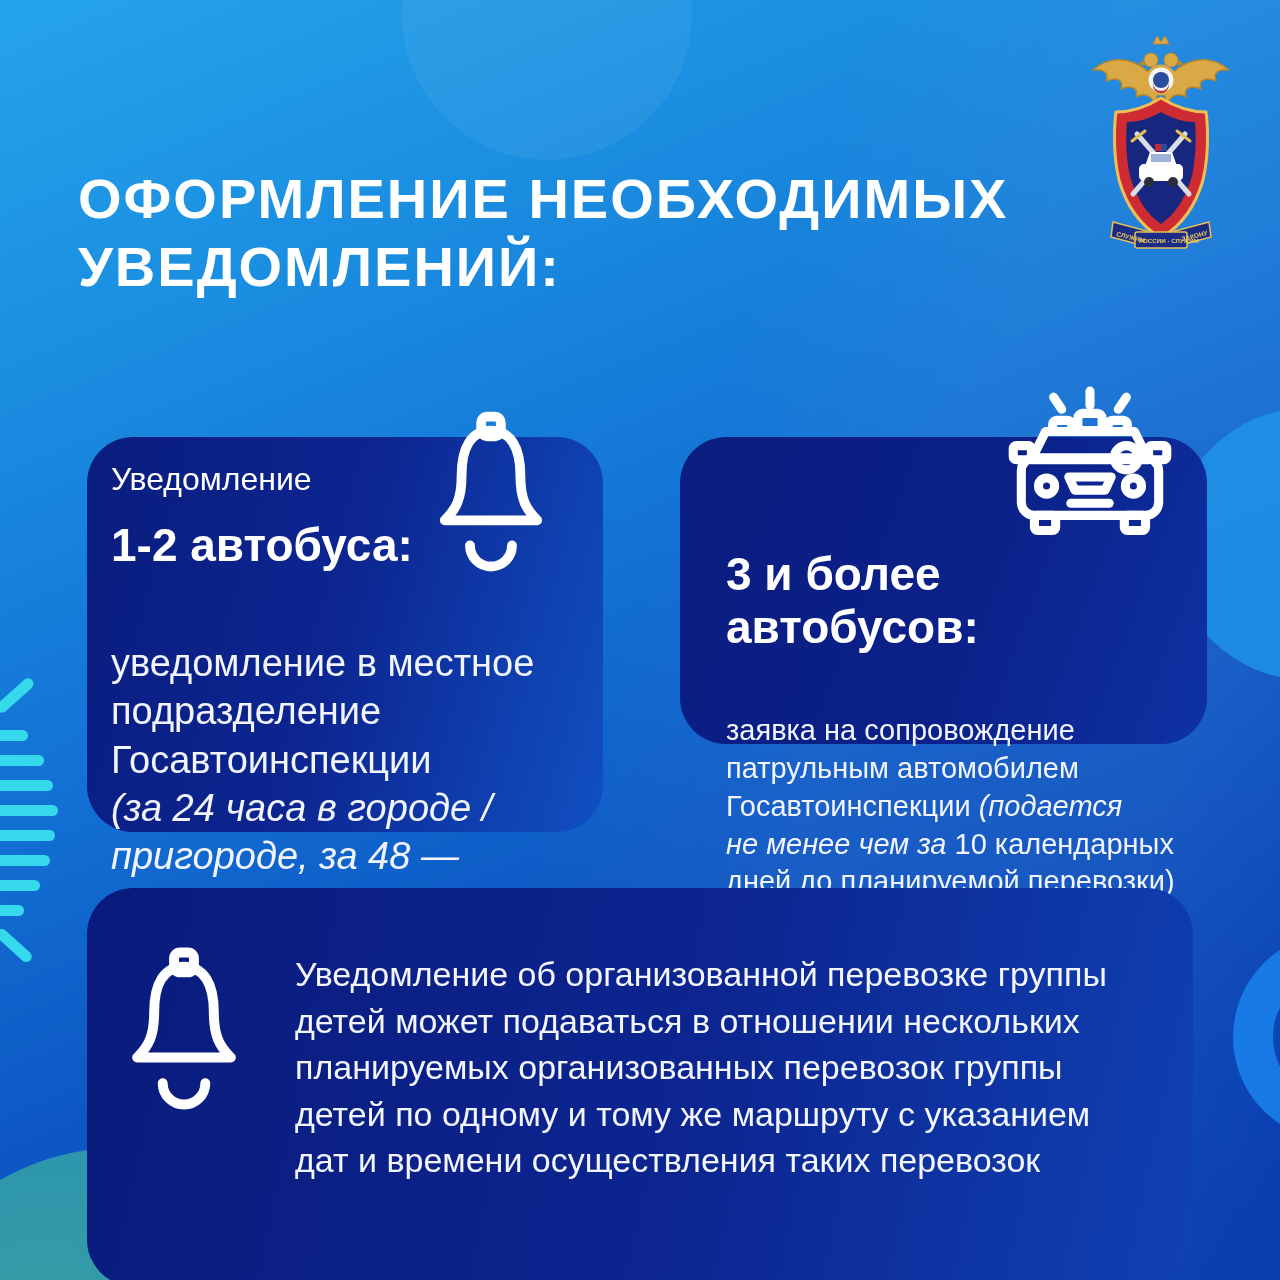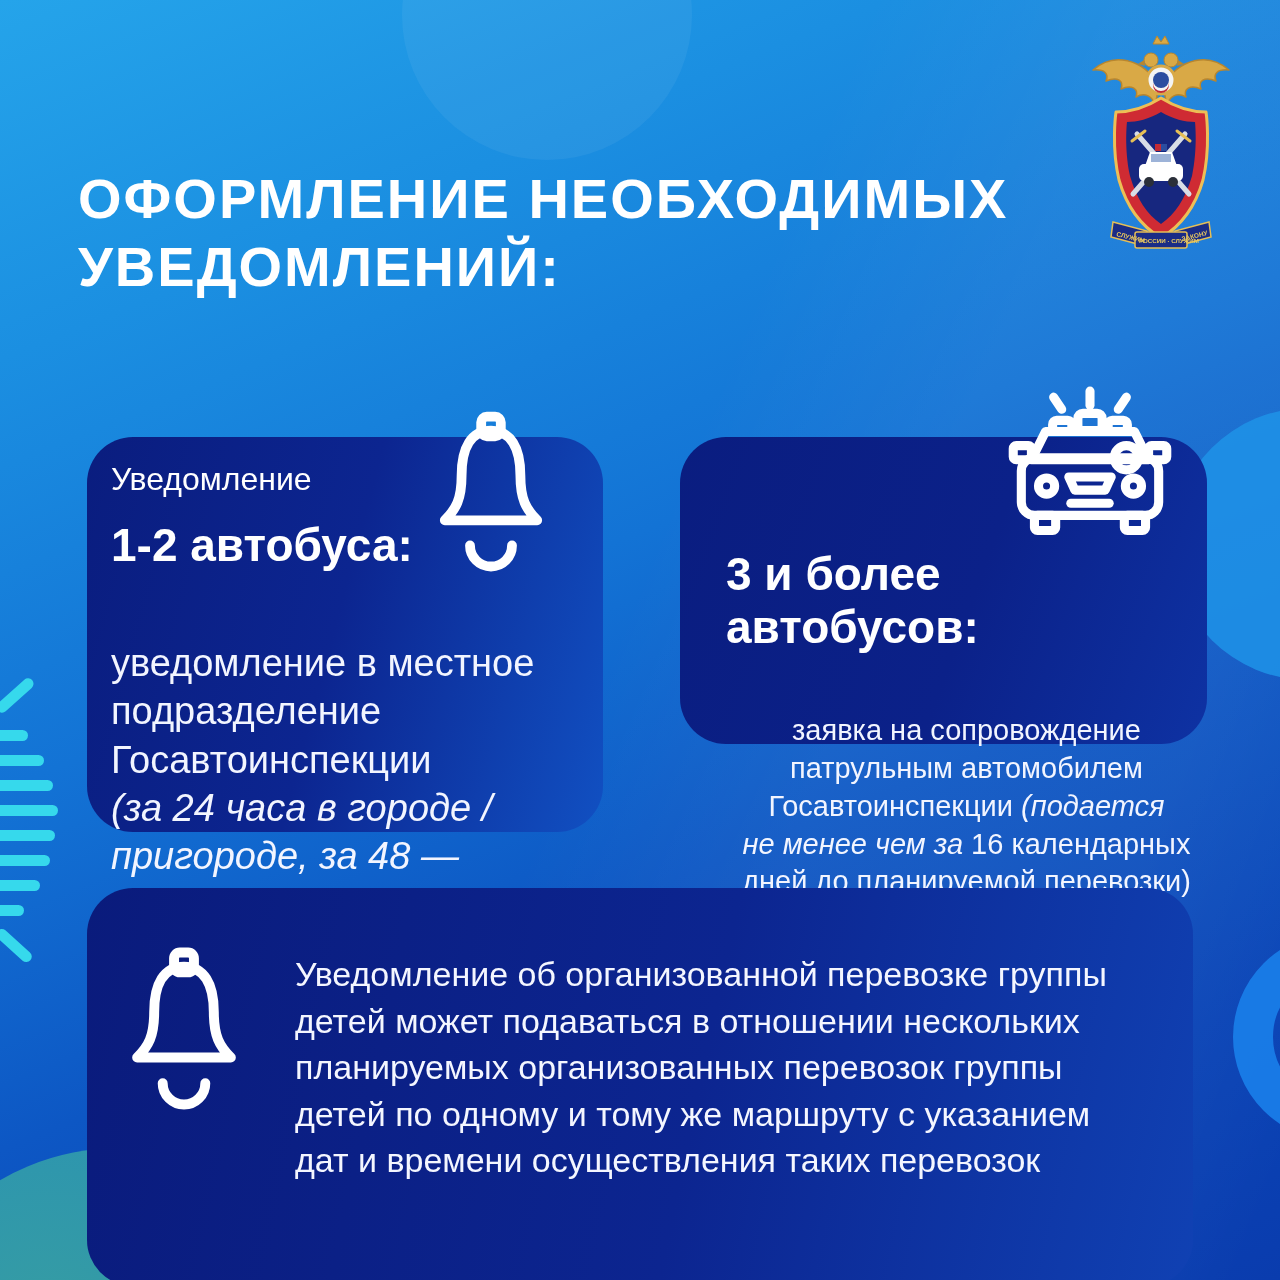--- a/index.html
+++ b/index.html
@@ -32,21 +32,21 @@
   .card-right{left:680px;top:437px;width:527px;height:307px;
     background:linear-gradient(110deg,#0a1d80 0%,#0b2189 55%,#0e32a3 100%);}
   .card-bottom{left:87px;top:888px;width:1106px;height:398px;
     background:linear-gradient(102deg,#0a1b7c 0%,#0c2590 55%,#1041b3 100%);}
   .pre{white-space:pre-line;margin-top:7px;}
   .lbl{font-size:32px;line-height:1.25;padding:22px 0 0 24px;}
   .lbl b{display:block;}
   .h1cap{font-weight:bold;font-size:46px;line-height:1.15;padding:20px 0 0 24px;}
   .body-txt{font-size:38px;line-height:1.27;padding:12px 0 0 24px;color:#f2f5ff;}
   .card-right .h1cap{padding:104px 0 0 46px;}
-  .card-right .body-txt{font-size:29px;line-height:1.3;padding:14px 0 0 46px;text-align:center;}
+  .card-right .body-txt{font-size:29px;line-height:1.3;padding:14px 0 0 46px;}
   .note-txt{font-size:34px;line-height:1.37;padding:56px 30px 0 208px;color:#f4f6ff;}
   .ital{font-style:italic;}
   .bell-left{right:42px;top:-26px;}
   .bell-note{left:26px;top:58px;}
   .car-ic{right:16px;top:-54px;}
   svg{display:block;}
 </style>
 </head>
 <body>
 
@@ -162,21 +162,21 @@
         <rect x="134" y="131" width="21" height="15" rx="3"></rect>
       </g>
     </svg>
   </div>
   <div class="h1cap pre">3 и более
 автобусов:</div>
   <div class="body-txt pre">
     <span>заявка на сопровождение
 патрульным автомобилем
 Госавтоинспекции </span><span class="ital">(подается
-не менее чем за </span><span>16 календарных
+не менее чем за </span><span>10 календарных
 дней до планируемой перевозки)</span>
   </div>
 </section>
 
 <section class="abs card card-bottom">
   <div class="abs bell-note">
     <svg width="142" height="182" viewBox="0 0 100 127">
       <rect x="43" y="4" width="14" height="14" rx="4" fill="none" stroke="#fff" stroke-width="7"></rect>
       <path d="M50 14 C36 14 29 26 29 46 C29 63 25 70 17 78 L83 78 C75 70 71 63 71 46 C71 26 64 14 50 14 Z" fill="none" stroke="#fff" stroke-width="7" stroke-linejoin="round"></path>
       <path d="M35 96 A15 15 0 0 0 65 96" fill="none" stroke="#fff" stroke-width="7" stroke-linecap="round"></path>

